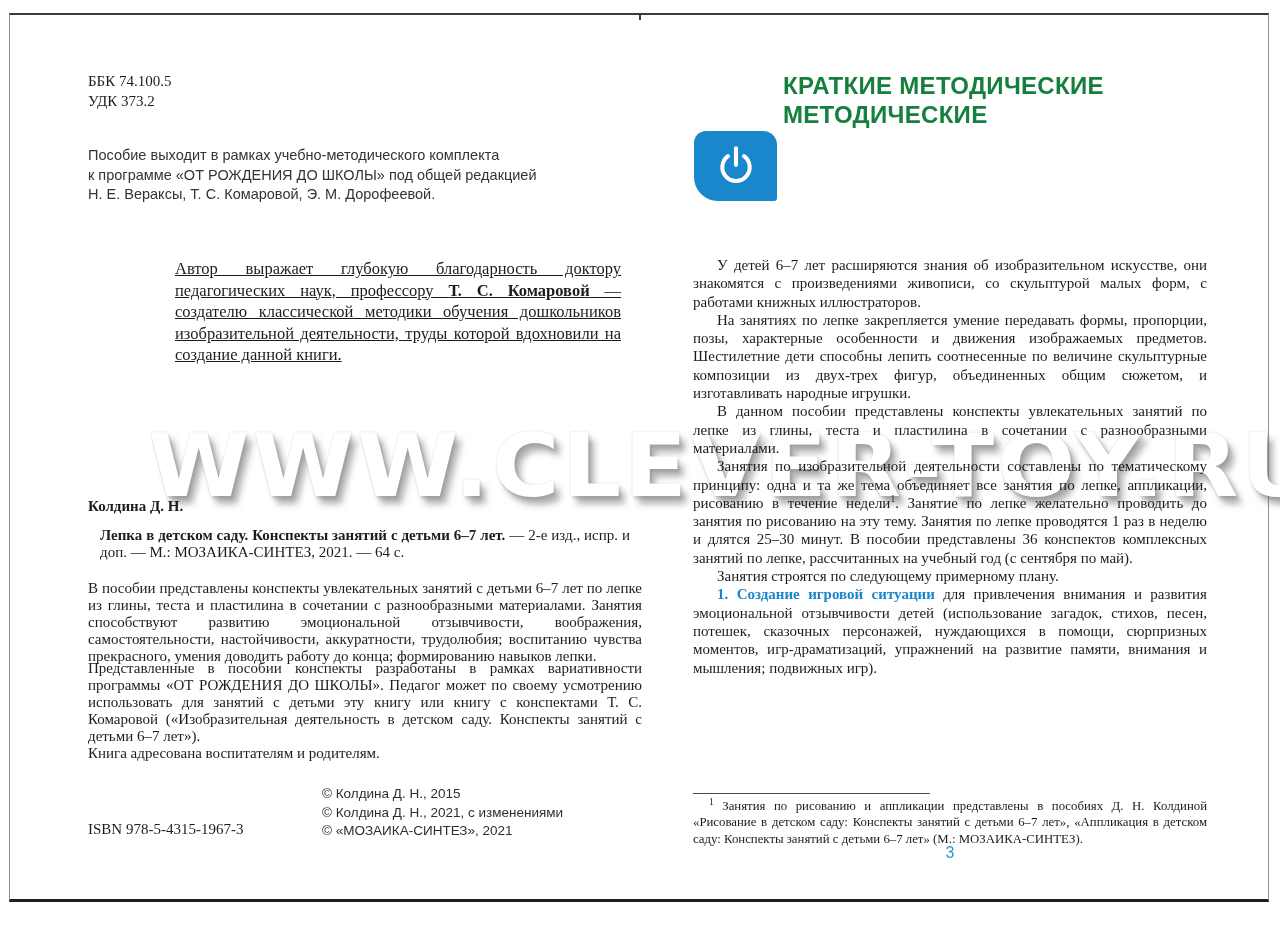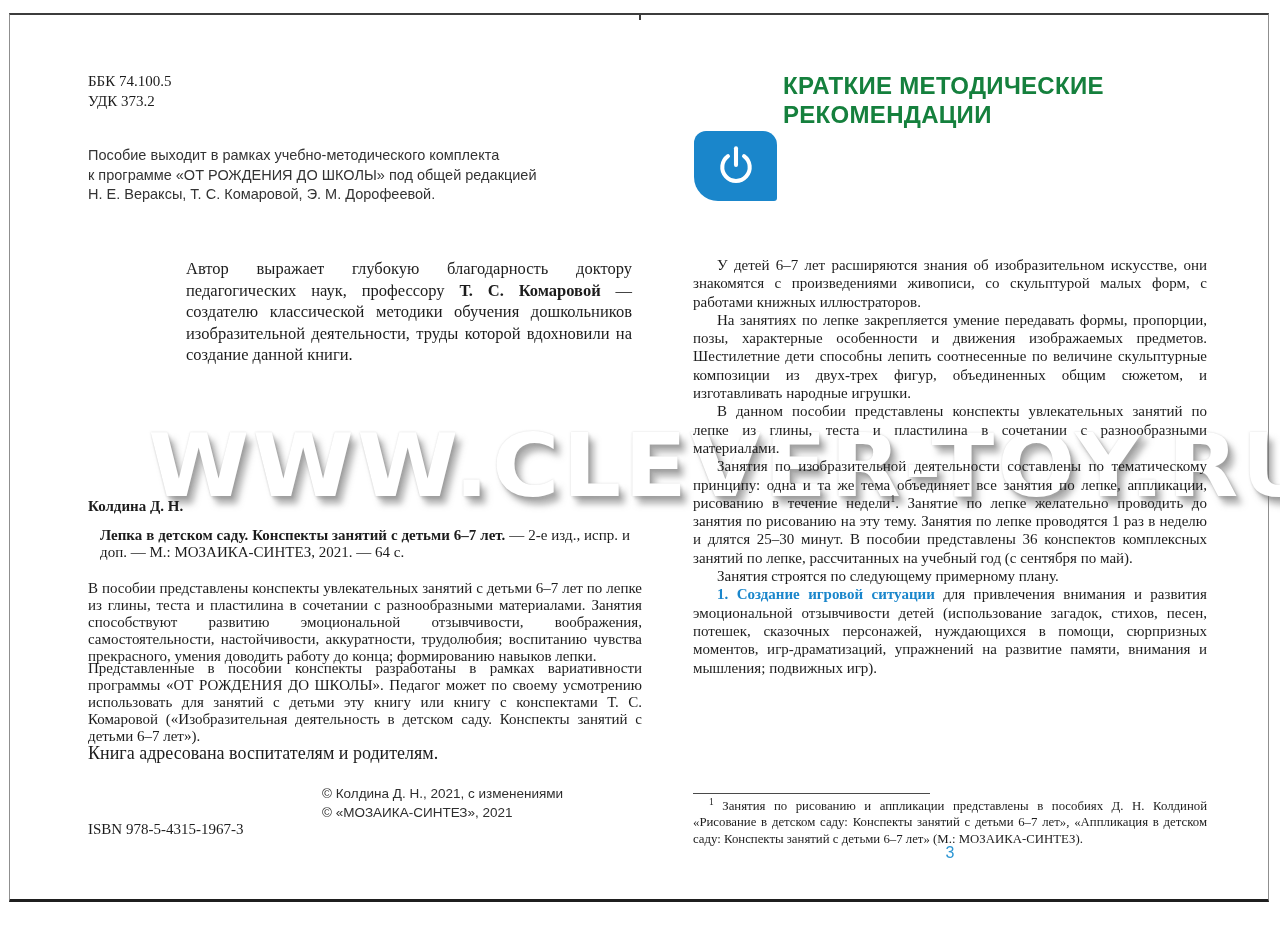--- a/index.html
+++ b/index.html
@@ -25,27 +25,27 @@
   }
 
   .tb { position:absolute; z-index:2; margin:0; }
 
   
   .codes { left:78px; top:56px; font-size:15px; line-height:20px; }
   .series-note {
     left:78px; top:131px; width:470px; white-space:pre-line;
     font-family:"Liberation Sans", sans-serif; font-size:14.5px; line-height:19.5px; color:#333;
   }
-  .ack { left:176px; top:243px; width:446px; font-size:16.5px; line-height:21.6px; text-align:justify; }
+  .ack { left:165px; top:243px; width:446px; font-size:16.5px; line-height:21.6px; text-align:justify;text-decoration:underline; }
   .bib { left:78px; top:483px; width:554px; font-size:15px; line-height:17.2px; }
   .bib p { margin:12px; text-align:justify; }
   .ann { left:78px; width:554px; font-size:15px; line-height:17px; text-align:justify; }
   .ann1 { top:565px; }
   .ann2 { top:645px; }
-  .audience { left:78px; top:730px; width:554px; font-size:18px; line-height:17px; }
+  .audience { left:78px; top:730px; width:554px; font-size:15px; line-height:17px; }
   .copyrights {
     left:312px; top:770px; width:320px;
     font-family:"Liberation Sans", sans-serif; font-size:13.5px; line-height:18.5px; color:#2e2e2e;
   }
   .copyrights div { margin:0; }
   .isbn { left:78px; top:806px; font-size:15px; }
 
   
   .rp-heading {
     left:773px; top:57px; width:430px;
@@ -90,29 +90,30 @@
   <div class="tb bib">
     <div><b>Колдина Д. Н.</b></div>
     <p><b>Лепка в детском саду. Конспекты занятий с детьми 6–7 лет.</b><span> — 2-е изд., испр. и доп. — М.: МОЗАИКА-СИНТЕЗ, 2021. — 64 с.</span></p>
   </div>
 
   <p class="tb ann ann1">В пособии представлены конспекты увлекательных занятий с детьми 6–7 лет по лепке из глины, теста и пластилина в сочетании с разнообразными материалами. Занятия способствуют развитию эмоциональной отзывчивости, воображения, самостоятельности, настойчивости, аккуратности, трудолюбия; воспитанию чувства прекрасного, умения доводить работу до конца; формированию навыков лепки.</p>
   <p class="tb ann ann2">Представленные в пособии конспекты разработаны в рамках вариативности программы «ОТ РОЖДЕНИЯ ДО ШКОЛЫ». Педагог может по своему усмотрению использовать для занятий с детьми эту книгу или книгу с конспектами Т. С. Комаровой («Изобразительная деятельность в детском саду. Конспекты занятий с детьми 6–7 лет»).</p>
   <p class="tb audience">Книга адресована воспитателям и родителям.</p>
 
   <div class="tb copyrights">
+    <div>© Колдина Д. Н., 2015</div>
     <div>© Колдина Д. Н., 2021, с изменениями</div>
     <div>© «МОЗАИКА-СИНТЕЗ», 2021</div>
   </div>
 
   <div class="tb isbn">ISBN 978-5-4315-1967-3</div>
 
   <div class="tb rp-heading">
     <div>КРАТКИЕ МЕТОДИЧЕСКИЕ</div>
-    <div>РЕКОМЕНДАЦИИ</div>
+    <div>МЕТОДИЧЕСКИЕ</div>
   </div>
 
   <div class="power-tile">
     <svg width="46" height="46" viewBox="0 0 44 44" aria-hidden="true">
       <path d="M 14.3 12.6 A 13.1 13.1 0 1 0 29.7 12.6" fill="none" stroke="#ffffff" stroke-width="3.9" stroke-linecap="round"></path>
       <line x1="22" y1="5" x2="22" y2="21" stroke="#ffffff" stroke-width="3.9" stroke-linecap="round"></line>
     </svg>
   </div>
 
   <div class="tb rp-body">

